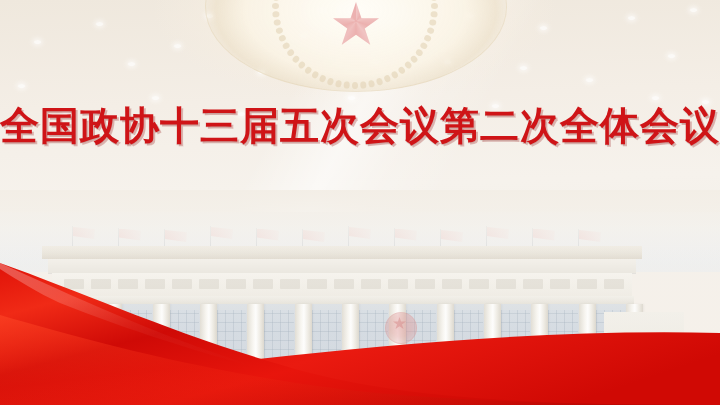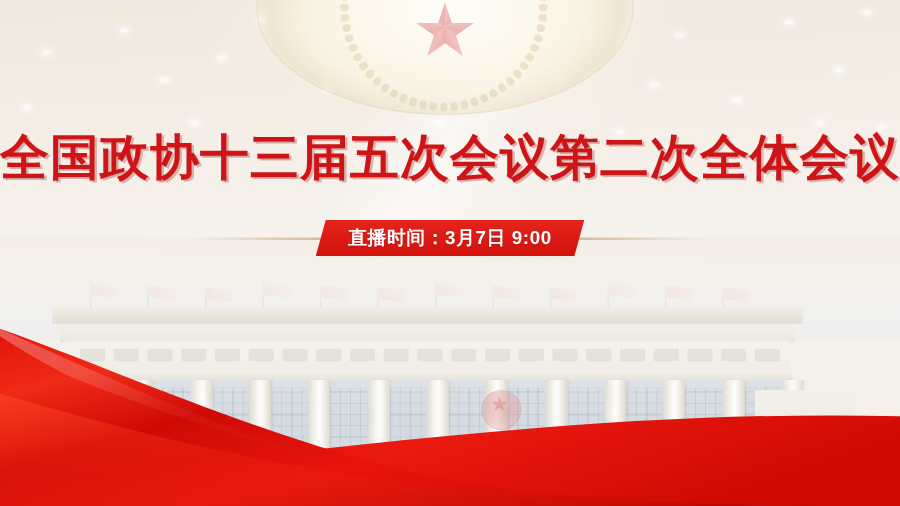--- a/index.html
+++ b/index.html
@@ -644,21 +644,14 @@
 
     <path d="M0,8 C90,40 190,86 310,118 C420,146 560,150 720,150 L0,150 Z" fill="url(#rbA)"></path>
 
     <path d="M0,8 C80,44 180,92 300,124 C250,112 150,84 60,48 C38,38 16,24 0,14 Z" fill="url(#rbFold)"></path>
 
     <path d="M0,60 C90,86 200,116 340,134 C430,145 570,150 720,150 L0,150 Z" fill="url(#rbB)"></path>
   </svg>
 
   <div class="headline">全国政协十三届五次会议第二次全体会议</div>
 
-  <div class="subbar-wrap">
-    <div class="rule left"></div>
-    <div class="rule right"></div>
-    <div class="subbar">
-      <span>直播时间：3月7日 9:00</span>
-    </div>
-  </div>
 
 </div>
 
 </body></html>

